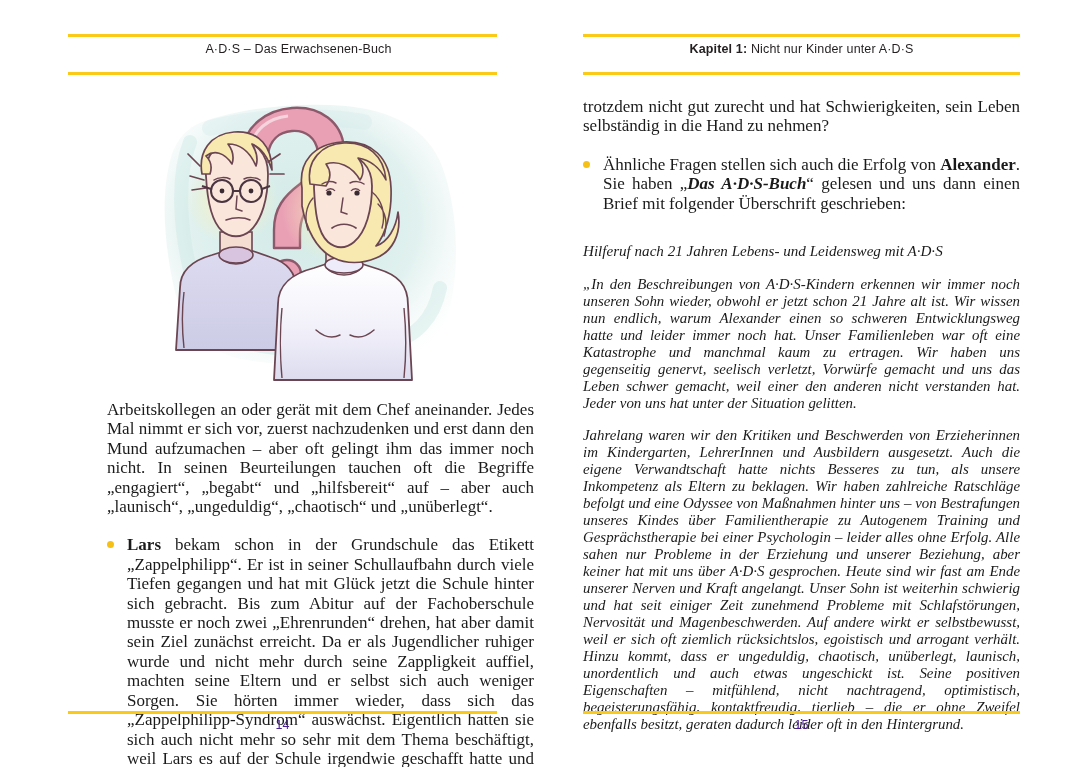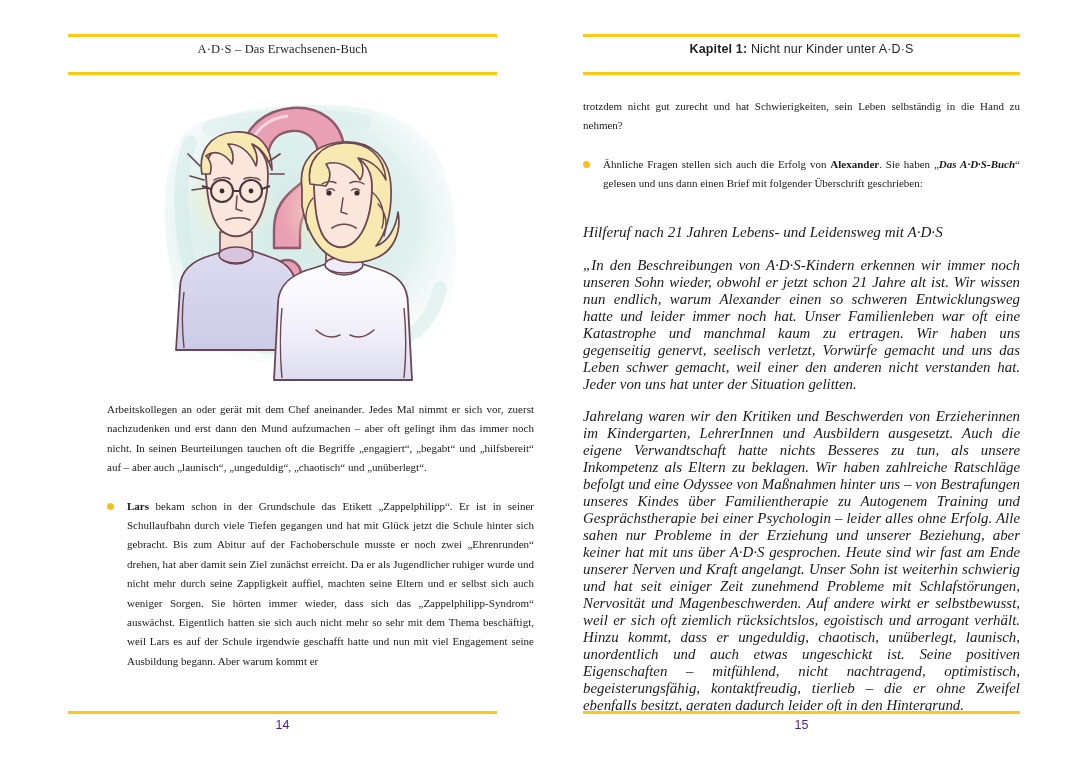--- a/index.html
+++ b/index.html
@@ -44,21 +44,21 @@
 
   .runhead {
     position: absolute;
     top: 42px;
     text-align: center;
     font-family: "Liberation Sans", sans-serif;
     font-size: 12.5px;
     color: #231f20;
     letter-spacing: 0.15px;
   }
-  .page-left .runhead  { left: 68px; width: 429px; font-family: Liberation Serif, serif; }
+  .page-left .runhead  { left: 84px; width: 429px; }
   .page-right .runhead { left: 43px; width: 437px; }
   .runhead b { font-weight: bold; }
 
   .folio {
     position: absolute;
     top: 718px;
     text-align: center;
     font-family: "Liberation Sans", sans-serif;
     font-size: 12.5px;
     color: #4c1d95;
@@ -73,21 +73,21 @@
     color: #1a1a1a;
     text-align: justify;
     -webkit-hyphens: manual;
     hyphens: manual;
   }
   .page-left .col  { left: 70px; width: 427px; margin-left: 37px; }
   .page-right .col { left: 43px; width: 437px; }
 
   p.para {
     margin: 0 0 0 0;
-    font-size: 11px;
+    font-size: 17px;
     line-height: 19.4px;
     text-align: justify;
   }
 
   .bulleted {
     position: relative;
     padding-left: 20px;
   }
   .bullet-dot {
     position: absolute;

